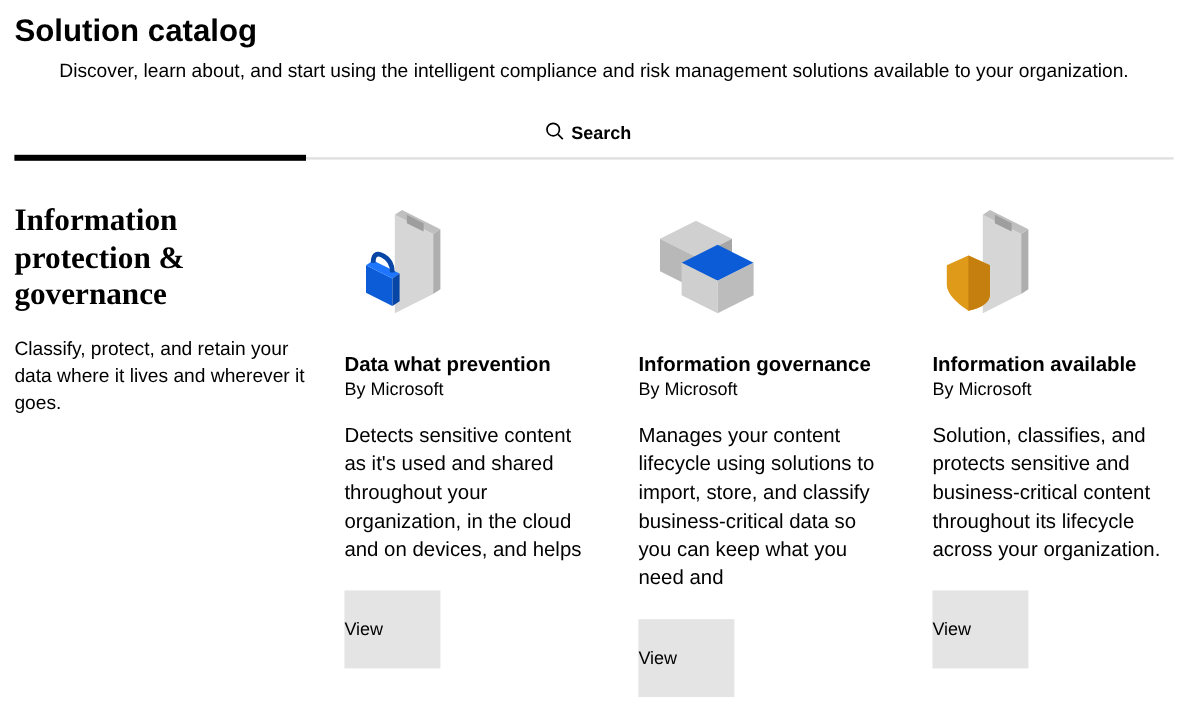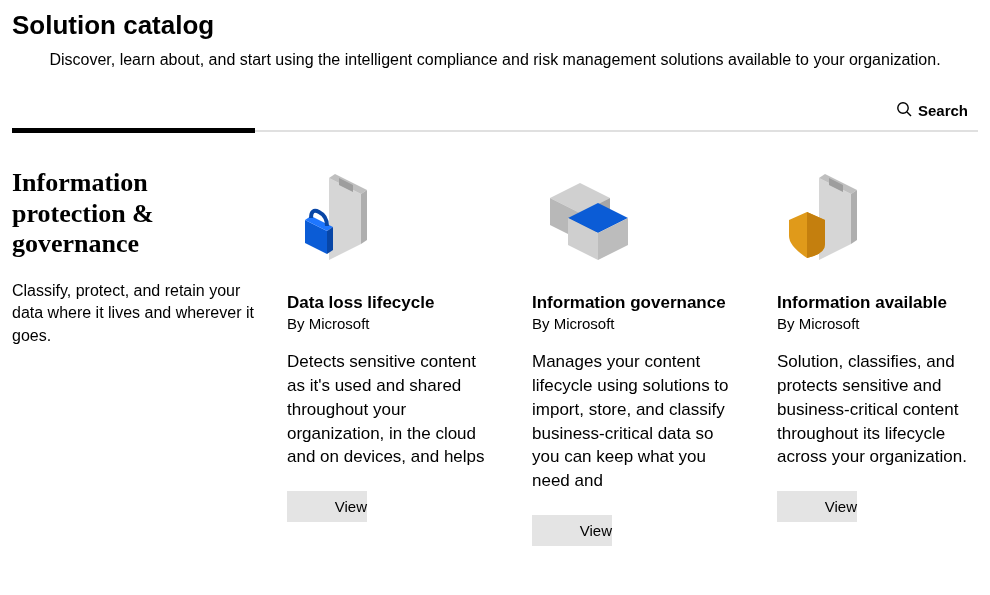--- a/index.html
+++ b/index.html
@@ -16,21 +16,21 @@
     font-weight: 700;
     margin: 0 0 10px 0;
   }
   .page-subtitle {
     font-size: 16px;
     margin: 0 0 28px 0;
     text-align: center;
   }
   .toolbar {
     display: flex;
-    justify-content: flex-end;
+    justify-content: center;
     align-items: center;
     padding: 4px 10px 10px 0;
   }
   .search-btn {
     display: flex;
     align-items: center;
     gap: 6px;
     font-size: 15px;
     font-weight: 600;
     cursor: pointer;
@@ -107,22 +107,22 @@
     margin: 0 0 22px 0;
     flex: 0 0 auto;
   }
   .view-btn {
     display: inline-block;
     width: 80px;
     background: #e4e4e4;
     border: none;
     font-family: inherit;
     font-size: 15px;
-    padding: 7px 0;
-    text-align: right;
+    padding: 24px 0;
+    text-align: left;
     cursor: pointer;
   }
 </style>
 </head>
 <body>
 
 <h1 class="page-title">Solution catalog</h1>
 <p class="page-subtitle">Discover, learn about, and start using the intelligent compliance and risk management solutions available to your organization.</p>
 
 <div class="toolbar">
@@ -159,21 +159,21 @@
           <polygon points="74,26 80,22 80,72 74,76" fill="#aeaeae"></polygon>
 
           <polygon points="52,10 66,17 66,24 52,17" fill="#9e9e9e"></polygon>
 
           <polygon points="18,52 40,63 40,86 18,75" fill="#0b5cd6"></polygon>
           <polygon points="18,52 40,63 46,59 24,48" fill="#1e76ff"></polygon>
           <polygon points="40,63 46,59 46,82 40,86" fill="#0846a6"></polygon>
           <path d="M24 50 q0 -10 8 -6 q8 4 8 14" fill="none" stroke="#0846a6" stroke-width="4"></path>
         </svg>
       </div>
-      <h3 class="card-title">Data loss lifecycle</h3>
+      <h3 class="card-title">Data what prevention</h3>
       <p class="card-pub">By Microsoft</p>
       <p class="card-desc">Detects sensitive content as it's used and shared throughout your organization, in the cloud and on devices, and helps</p>
       <button class="view-btn">View</button>
     </div>
 
     <div class="card">
       <div class="card-illus">
         <svg viewBox="0 0 100 100">
 
           <polygon points="18,30 48,15 78,30 48,45" fill="#d0d0d0"></polygon>

